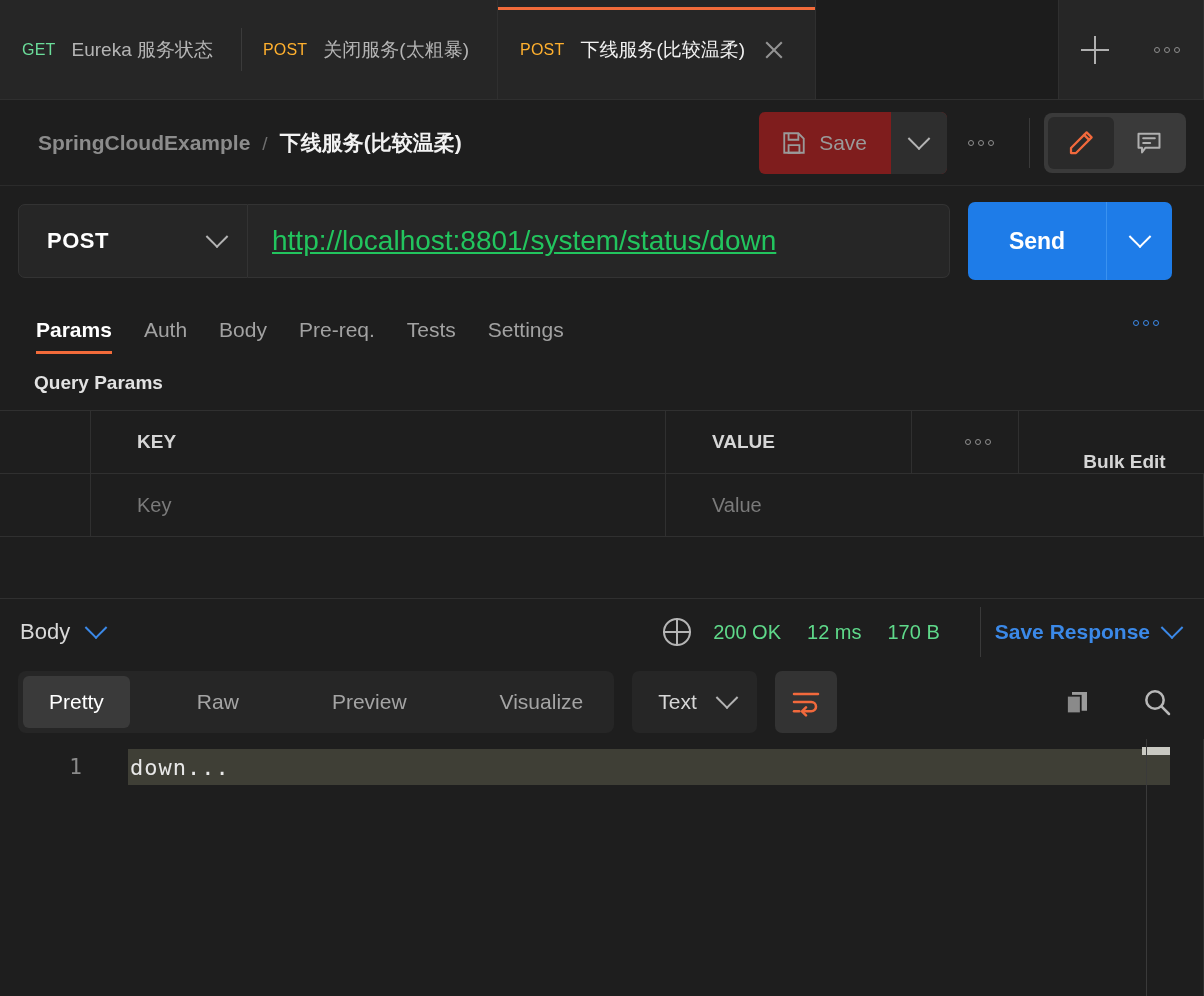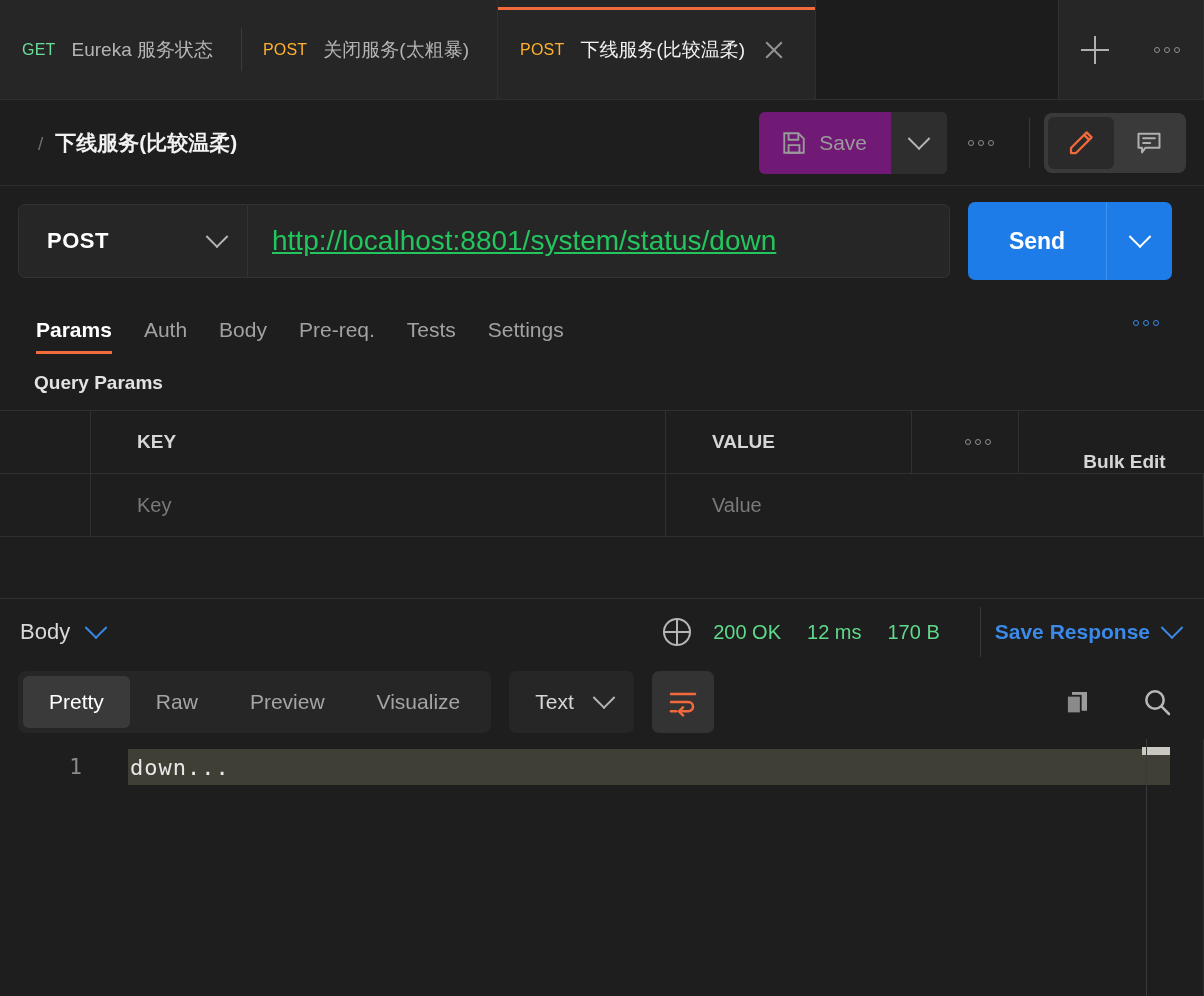--- a/index.html
+++ b/index.html
@@ -50,21 +50,21 @@
   .dots.blue i { border-color: #3b89e8; }
   .rail { width: 1px; align-self: stretch; background: #2f2f2f; }
 
   
   .crumbrow { height: 86px; display: flex; align-items: center; padding: 0 18px 0 38px; background: #1e1e1e; border-bottom: 1px solid #2b2b2b; flex: none; }
   .crumb { display: flex; align-items: baseline; gap: 12px; }
   .crumb .coll { color: #8c8c8c; font-size: 21px; font-weight: bold; cursor: pointer; }
   .crumb .slash { color: #6f6f6f; font-size: 19px; }
   .crumb .name { color: #f2f2f2; font-size: 21px; font-weight: bold; }
   .crumb-sp { flex: 1; }
-  .savebtn { display: flex; align-items: center; background: #701a75; border-radius: 6px; height: 62px; cursor: pointer; }
+  .savebtn { display: flex; align-items: center; background: #7f1d1d; border-radius: 6px; height: 62px; cursor: pointer; }
   .savebtn .main { display: flex; align-items: center; gap: 12px; padding: 0 24px 0 22px; height: 100%; }
   .savebtn .main span { color: #9a9a9a; font-size: 21px; }
   .savebtn .drop { width: 56px; height: 100%; display: flex; align-items: center; justify-content: center; background: #2e2e2e; border-radius: 0 6px 6px 0; }
   .chev { width: 16px; height: 16px; border-right: 2.4px solid #b4b4b4; border-bottom: 2.4px solid #b4b4b4; transform: rotate(45deg) translate(-3px,-3px); }
   .chev.blue { border-color: #3b89e8; }
   .chev.white { border-color: #ffffff; }
   .ellipsisbtn { width: 68px; height: 62px; display: flex; align-items: center; justify-content: center; cursor: pointer; }
   .vsep { width: 1px; height: 50px; background: #3a3a3a; margin: 0 14px; }
   .segtoggle { display: flex; background: #3a3a3a; border-radius: 8px; padding: 4px; gap: 2px; }
   .seg { width: 66px; height: 52px; display: flex; align-items: center; justify-content: center; border-radius: 6px; cursor: pointer; }
@@ -109,21 +109,21 @@
   .respbar { display: flex; align-items: center; height: 66px; padding: 0 24px 0 20px; flex: none; }
   .respbar .btitle { color: #d8d8d8; font-size: 22px; }
   .respbar .sp { flex: 1; }
   .globe { width: 28px; height: 28px; border-radius: 50%; border: 2px solid #b5b5b5; position: relative; margin-right: 22px; }
   .globe::before { content: ""; position: absolute; left: 50%; top: -2px; bottom: -2px; width: 2px; background: #b5b5b5; transform: translateX(-50%); }
   .globe::after { content: ""; position: absolute; left: -2px; right: -2px; top: 50%; height: 2px; background: #b5b5b5; transform: translateY(-50%); }
   .stat { color: #5fd98a; font-size: 20px; margin-right: 26px; }
   .savereq { color: #3b89e8; font-size: 21px; font-weight: bold; margin-right: 14px; cursor: pointer; }
 
   .viewbar { display: flex; align-items: center; gap: 18px; padding: 0 24px 0 18px; height: 74px; flex: none; }
-  .pills { display: flex; background: #262626; border-radius: 8px; padding: 5px; }
+  .pills { display: flex; background: #262626; border-radius: 8px; padding: 5px; gap: 41px; }
   .pill { padding: 0 26px; height: 52px; display: flex; align-items: center; border-radius: 6px; color: #a4a4a4; font-size: 21px; cursor: pointer; }
   .pill.active { background: #3a3a3a; color: #fff; }
   .selbox { height: 62px; background: #262626; border-radius: 7px; display: flex; align-items: center; gap: 22px; padding: 0 22px 0 26px; cursor: pointer; }
   .selbox span { color: #d6d6d6; font-size: 21px; }
   .wrapbtn { width: 62px; height: 62px; background: #333; border-radius: 7px; display: flex; align-items: center; justify-content: center; cursor: pointer; }
   .viewbar .sp { flex: 1; }
   .iconbtn { width: 46px; height: 46px; display: flex; align-items: center; justify-content: center; cursor: pointer; margin-left: 16px; }
 
   .codearea { flex: 1; position: relative; background: #1e1e1e; overflow: hidden; }
   .gutter { position: absolute; left: 0; top: 0; bottom: 0; width: 110px; }
@@ -170,20 +170,21 @@
             <i></i>
             <i></i>
           </span>
       </div>
       <div class="rail"></div>
     </div>
   </div>
 
   <div class="crumbrow">
     <div class="crumb">
+      <span class="coll">SpringCloudExample</span>
       <span class="slash">/</span>
       <span class="name">下线服务(比较温柔)</span>
     </div>
     <div class="crumb-sp"></div>
 
     <div class="savebtn">
       <div class="main">
         <svg width="26" height="26" viewBox="0 0 24 24" fill="none" stroke="#9a9a9a" stroke-width="1.7">
           <path d="M3 3h13l5 5v13H3z"></path>
             <path d="M7 3v6h9V3"></path>

